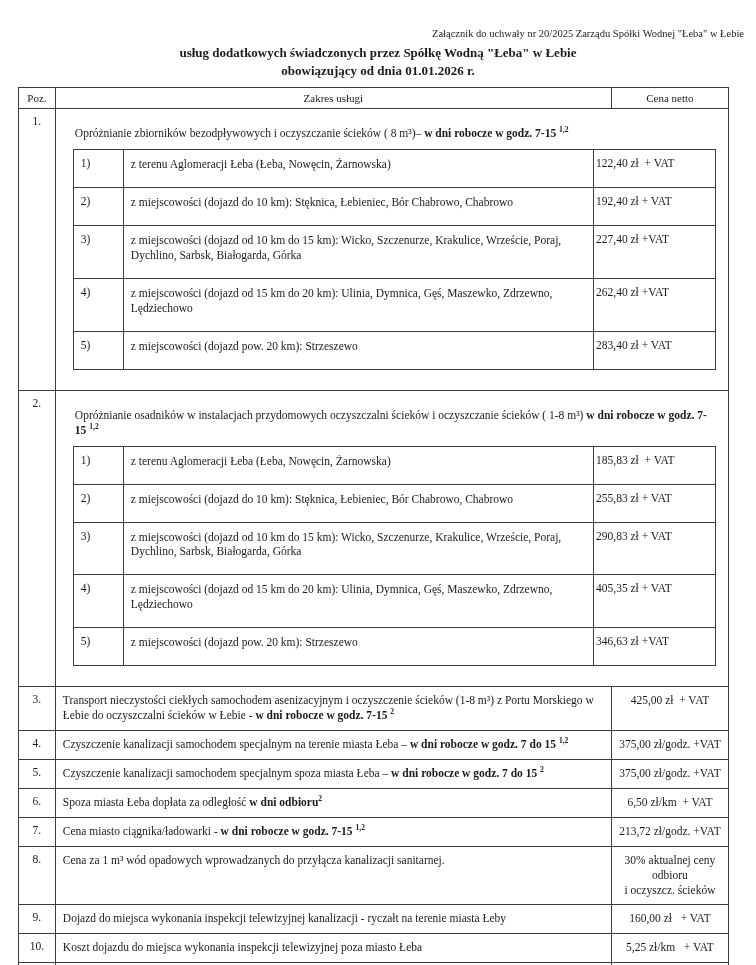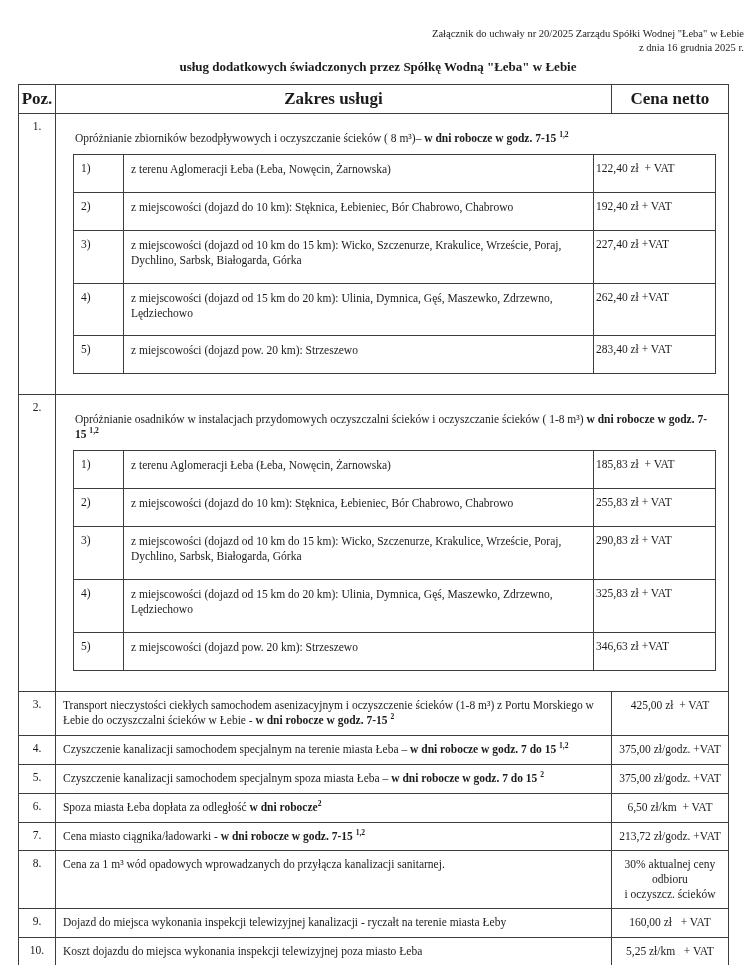--- a/index.html
+++ b/index.html
@@ -26,21 +26,21 @@
   table.cennik {
     margin: 8px 0 0 18px;
     width: 711px;
     border-collapse: collapse;
     font-size: 11.5px;
   }
   table.cennik > thead > tr > th,
   table.cennik > tbody > tr > td {
     border: 1px solid #3d3d3d;
   }
-  th { font-weight: bold; text-align: center; padding: 4px 2px; font-size: 17px; }
+  th { font-weight: normal; text-align: center; padding: 4px 2px; font-size: 11px; }
   td.poz-cell { width: 32px; text-align: center; vertical-align: top; padding: 6px 2px; }
   td.desc-cell { vertical-align: top; padding: 6px 5px 7px 7px; line-height: 1.3; }
   td.price-cell { width: 117px; text-align: center; vertical-align: top; padding: 6px 0; white-space: pre-wrap; line-height: 1.3; }
   td.group-cell { padding: 12px; vertical-align: top; }
   .group-title { padding: 5px 6px 8px 7px; line-height: 1.3; }
   table.subtable {
     border-collapse: collapse;
     margin-left: 5px;
     width: calc(100% - 5px);
     margin-bottom: 8px;
@@ -53,25 +53,25 @@
   .b { font-weight: bold; }
   .sup { vertical-align: super; font-size: 0.66em; line-height: 0; }
 </style>
 </head>
 <body>
 
 <div>
 
   <div class="attachment">
     <div>Załącznik do uchwały nr 20/2025 Zarządu Spółki Wodnej "Łeba" w Łebie</div>
-    <div>z dnia 16 grudnia 2025 r.</div>
   </div>
 
   <div class="titles">
     <div>usług dodatkowych świadczonych przez  Spółkę Wodną "Łeba" w Łebie</div>
+    <div>obowiązujący od dnia 01.01.2026 r.</div>
   </div>
 
   <table class="cennik">
     <colgroup>
       <col style="width:32px">
         <col style="width:562px">
         <col style="width:117px">
     </colgroup>
     <thead>
       <tr>
@@ -133,21 +133,21 @@
                   <td class="sub-price">255,83 zł + VAT</td>
                 </tr>
                 <tr>
                   <td class="sub-no">3)</td>
                   <td class="sub-desc"><span>z miejscowości (dojazd od 10 km do 15 km): Wicko, Szczenurze, Krakulice, Wrzeście, Poraj, Dychlino, Sarbsk, Białogarda, Górka</span></td>
                   <td class="sub-price">290,83 zł + VAT</td>
                 </tr>
                 <tr>
                   <td class="sub-no">4)</td>
                   <td class="sub-desc"><span>z miejscowości (dojazd od 15 km do 20 km): Ulinia, Dymnica, Gęś, Maszewko, Zdrzewno, Lędziechowo</span></td>
-                  <td class="sub-price">325,83 zł + VAT</td>
+                  <td class="sub-price">405,35 zł + VAT</td>
                 </tr>
                 <tr>
                   <td class="sub-no">5)</td>
                   <td class="sub-desc"><span>z miejscowości (dojazd pow. 20 km): Strzeszewo</span></td>
                   <td class="sub-price">346,63 zł +VAT</td>
                 </tr>
               </tbody>
             </table>
           </td>
         </tr>
@@ -161,21 +161,21 @@
           <td class="desc-cell"><span>Czyszczenie kanalizacji samochodem specjalnym na terenie  miasta Łeba – </span><span class="b ">w dni robocze w godz. 7 do 15 </span><span class="b sup">1,2</span></td>
           <td class="price-cell">375,00 zł/godz. +VAT</td>
         </tr>
         <tr>
           <td class="poz-cell">5.</td>
           <td class="desc-cell"><span>Czyszczenie kanalizacji samochodem specjalnym spoza  miasta Łeba – </span><span class="b ">w dni robocze w godz. 7 do 15 </span><span class="b sup">2</span></td>
           <td class="price-cell">375,00 zł/godz. +VAT</td>
         </tr>
         <tr>
           <td class="poz-cell">6.</td>
-          <td class="desc-cell"><span>Spoza miasta Łeba dopłata za odległość  </span><span class="b ">w dni robocze</span><span class="b sup">2</span></td>
+          <td class="desc-cell"><span>Spoza miasta Łeba dopłata za odległość  </span><span class="b ">w dni odbioru</span><span class="b sup">2</span></td>
           <td class="price-cell">6,50 zł/km  + VAT</td>
         </tr>
         <tr>
           <td class="poz-cell">7.</td>
           <td class="desc-cell"><span>Cena miasto  ciągnika/ładowarki -  </span><span class="b ">w dni  robocze w godz. 7-15 </span><span class="b sup">1,2</span></td>
           <td class="price-cell">213,72 zł/godz. +VAT</td>
         </tr>
         <tr>
           <td class="poz-cell">8.</td>
           <td class="desc-cell"><span>Cena za 1 m³ wód opadowych wprowadzanych do przyłącza kanalizacji sanitarnej.</span></td>

